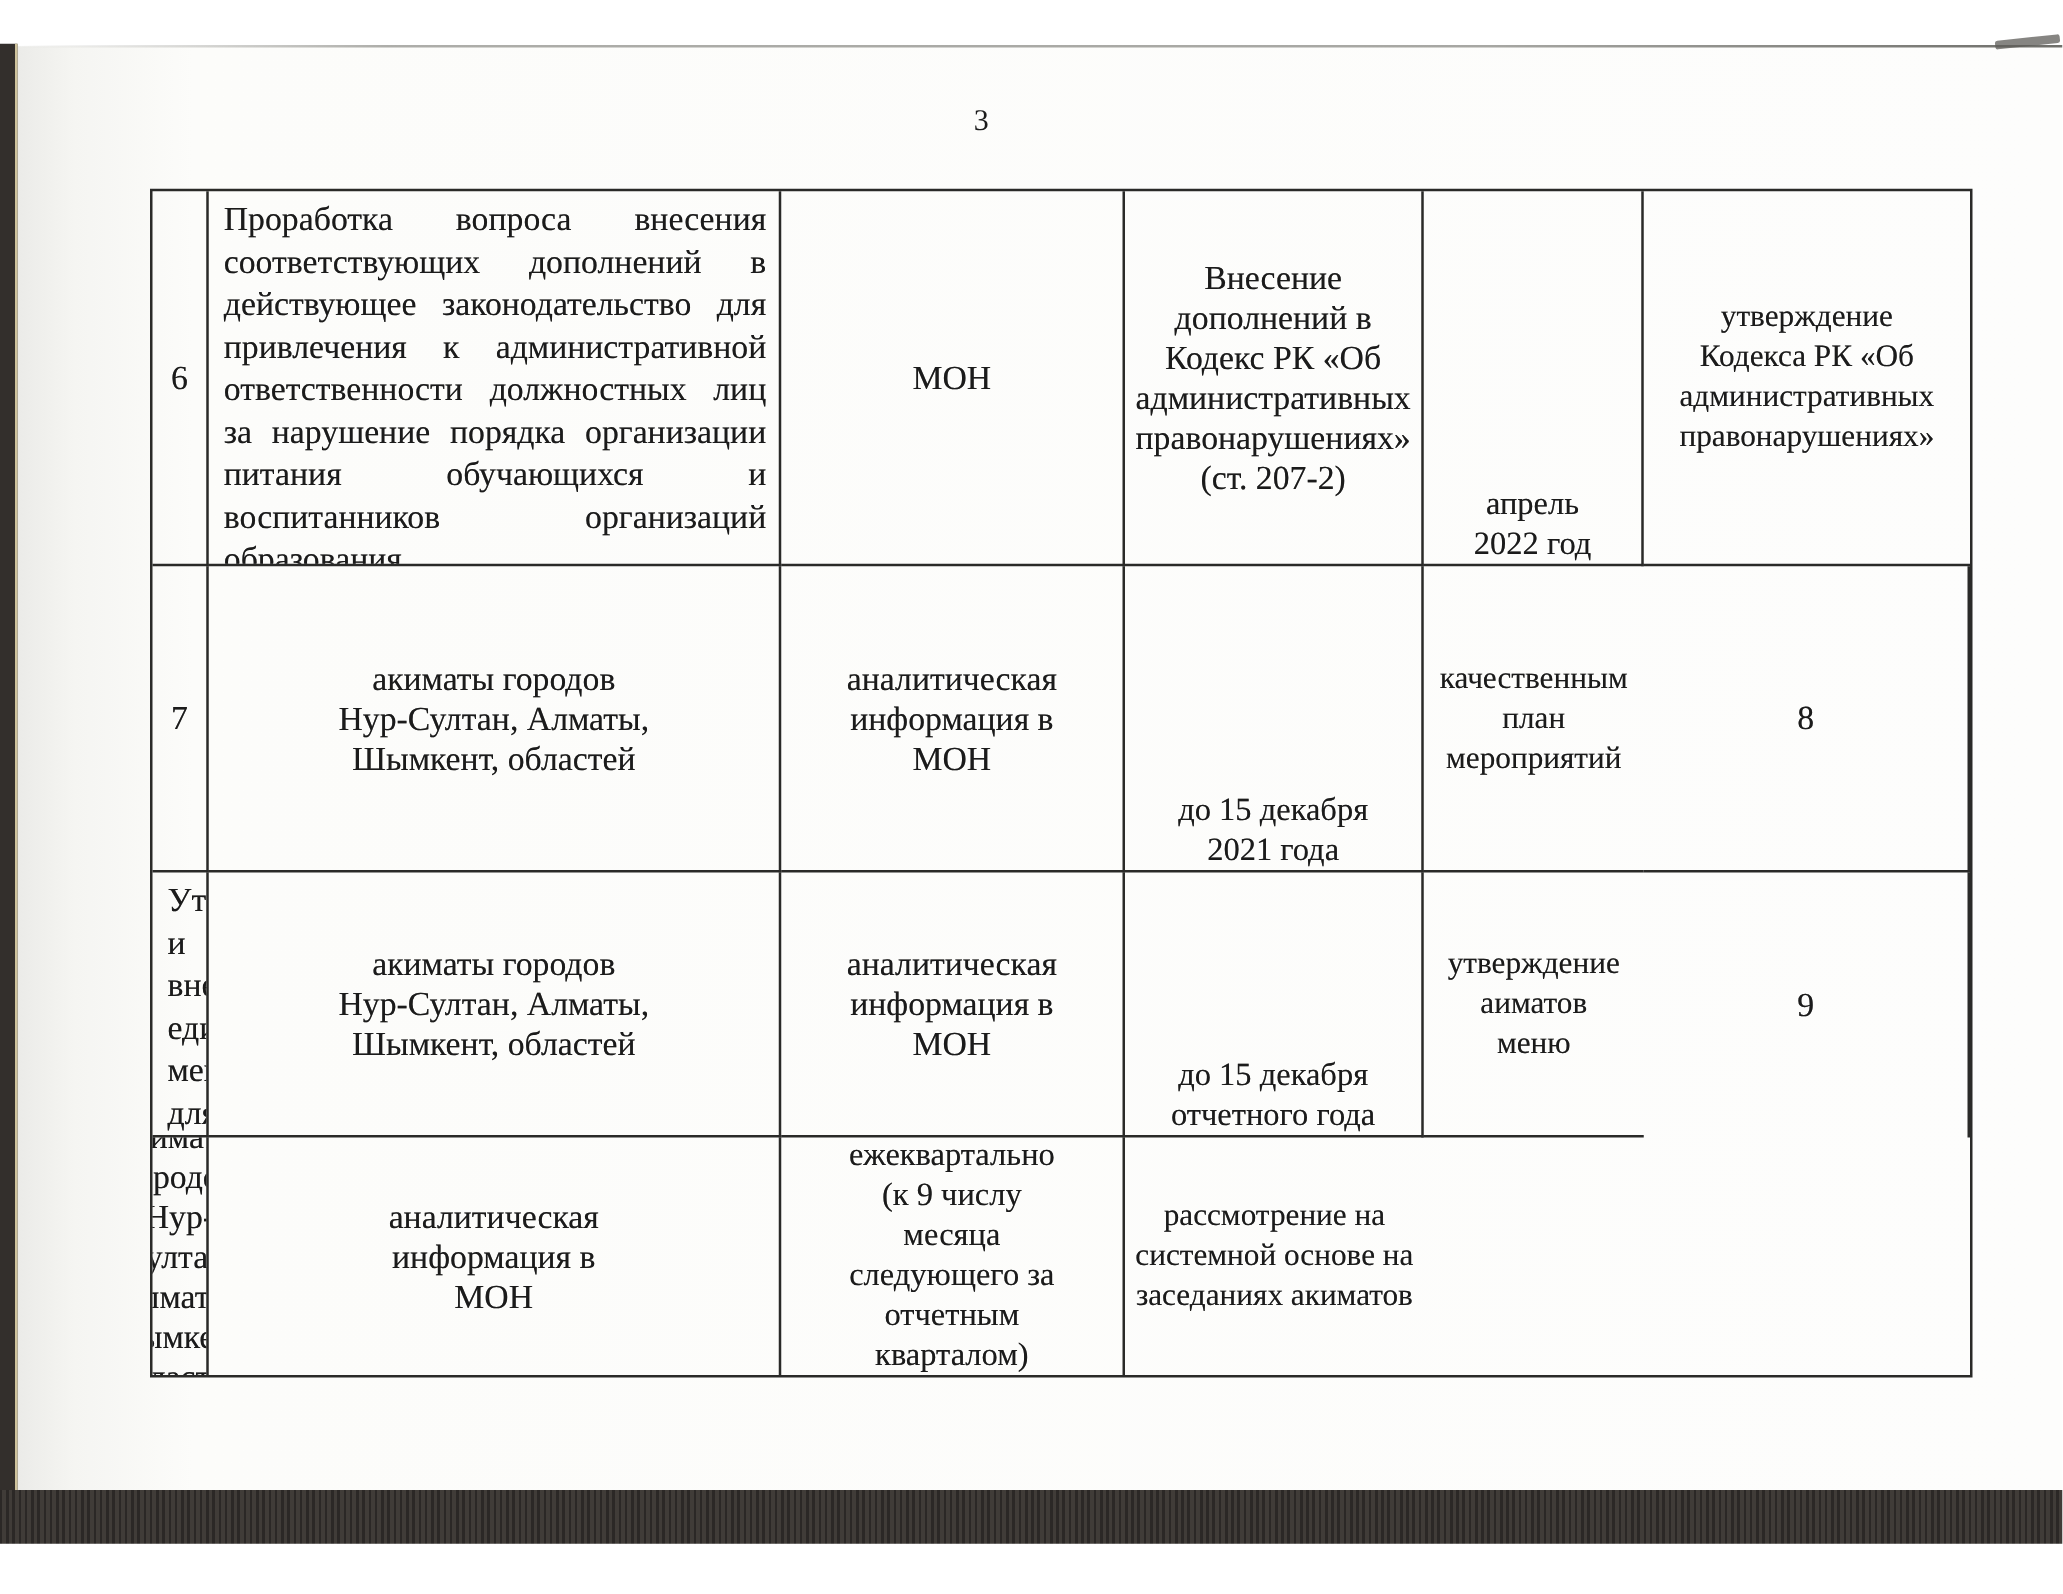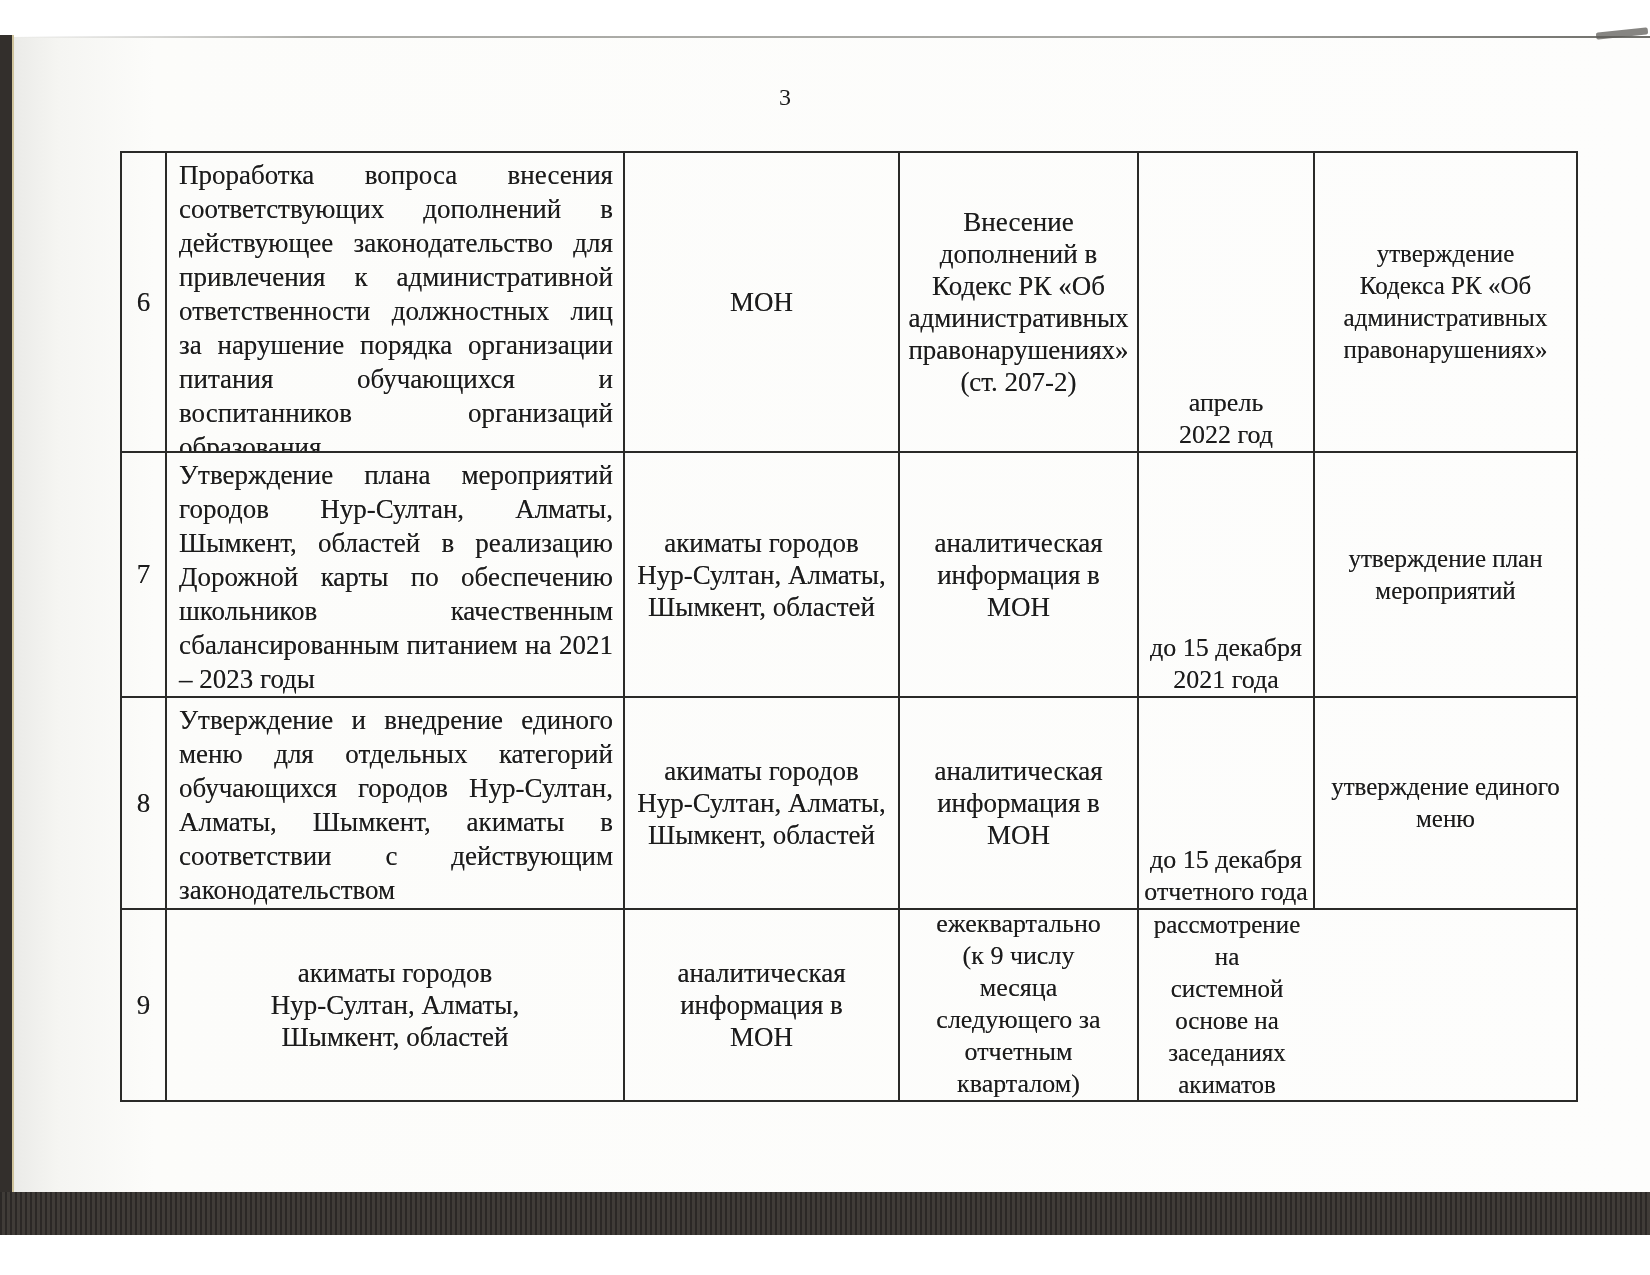--- a/index.html
+++ b/index.html
@@ -111,58 +111,57 @@
 2022 год</span>
       </div>
     <div class="cell c-mid c-result last-col">
         <span>утверждение
 Кодекса РК «Об
 административных
 правонарушениях»</span>
       </div>
 
     <div class="cell c-num">7</div>
-    <div class="cell c-desc">Утверждение плана мероприятий городов Нур-Султан, Алматы, Шымкент, областей в реализацию Дорожной карты по обеспечению школьников качественным сбалансированным питанием на 2021 – 2023 годы</div>
     <div class="cell c-mid">
         <span>акиматы городов
 Нур-Султан, Алматы,
 Шымкент, областей</span>
       </div>
     <div class="cell c-mid">
         <span>аналитическая
 информация в
 МОН</span>
       </div>
     <div class="cell c-mid c-deadline">
         <span>до 15 декабря
 2021 года</span>
       </div>
     <div class="cell c-mid c-result last-col">
-        <span>утверждение план
+        <span>качественным план
 мероприятий</span>
       </div>
 
     <div class="cell c-num">8</div>
     <div class="cell c-desc">Утверждение и внедрение единого меню для отдельных категорий обучающихся городов Нур-Султан, Алматы, Шымкент, акиматы в соответствии с действующим законодательством</div>
     <div class="cell c-mid">
         <span>акиматы городов
 Нур-Султан, Алматы,
 Шымкент, областей</span>
       </div>
     <div class="cell c-mid">
         <span>аналитическая
 информация в
 МОН</span>
       </div>
     <div class="cell c-mid c-deadline">
         <span>до 15 декабря
 отчетного года</span>
       </div>
     <div class="cell c-mid c-result last-col">
-        <span>утверждение единого
+        <span>утверждение аиматов
 меню</span>
       </div>
 
     <div class="cell c-num last-row r9">9</div>
     <div class="cell c-mid last-row r9">
         <span>акиматы городов
 Нур-Султан, Алматы,
 Шымкент, областей</span>
       </div>
     <div class="cell c-mid last-row r9">

